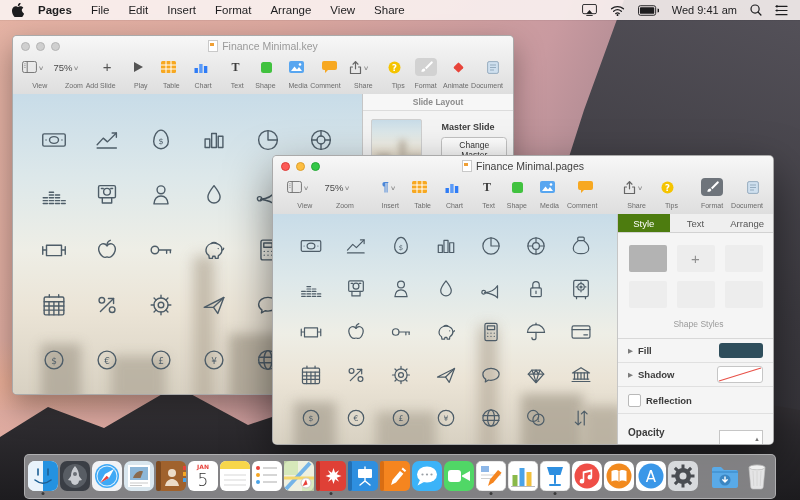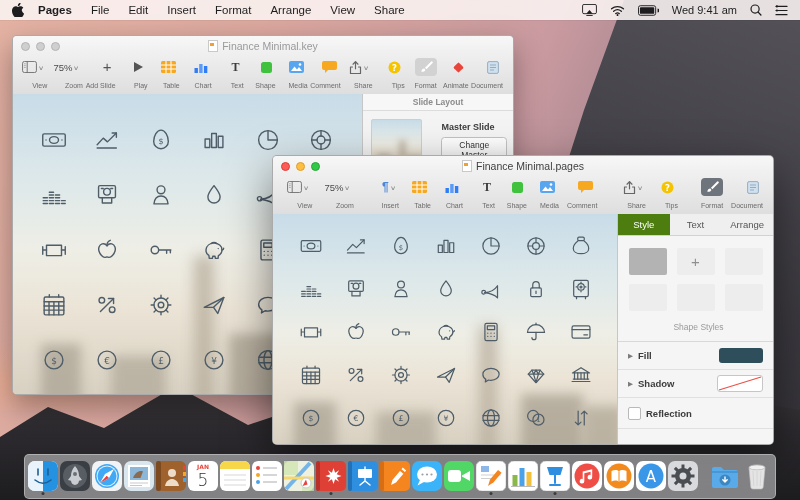--- a/index.html
+++ b/index.html
@@ -1104,20 +1104,26 @@
           <span class="chipwrap">
               <span class="chip"><svg width="44" height="15">
                   <line x1="1" y1="14" x2="43" y2="1" stroke="#e8534a" stroke-width="1.3"></line>
                 </svg></span>
             </span>
         </div>
         <div class="sb-row" style="height:30px">
           <span class="checkbox"></span>
           <span class="lbl" style="font-weight:bold">Reflection</span>
         </div>
+        <div class="sb-opacity">
+          <span class="lbl" style="font-weight:bold">Opacity</span>
+          <span class="opacity-box">
+              <span class="car">▲</span>
+            </span>
+        </div>
       </aside>
     </div>
   </section>
 
   <div class="dock" id="dock">
       <div class="dock-item">
         <svg width="30" height="30" viewBox="0 0 30 30">
           <rect width="30" height="30" rx="7" fill="#fff"></rect>
           <path d="M15 0h8a7 7 0 0 1 7 7v16a7 7 0 0 1-7 7h-8z" fill="#2492e0"></path>
           <path d="M0 7a7 7 0 0 1 7-7h8v30H7a7 7 0 0 1-7-7z" fill="#e9f3fb"></path>

